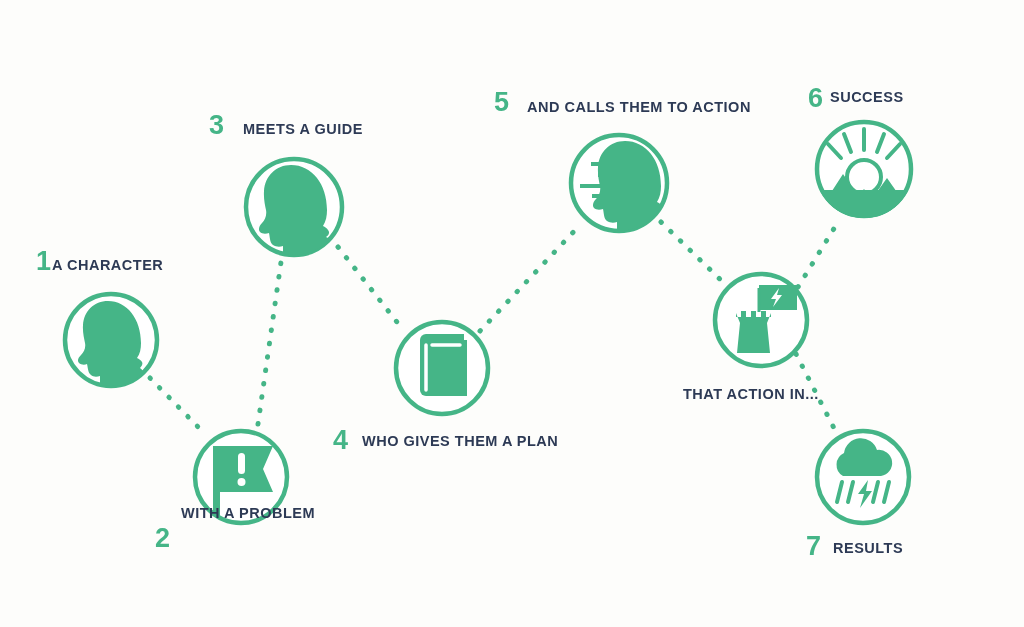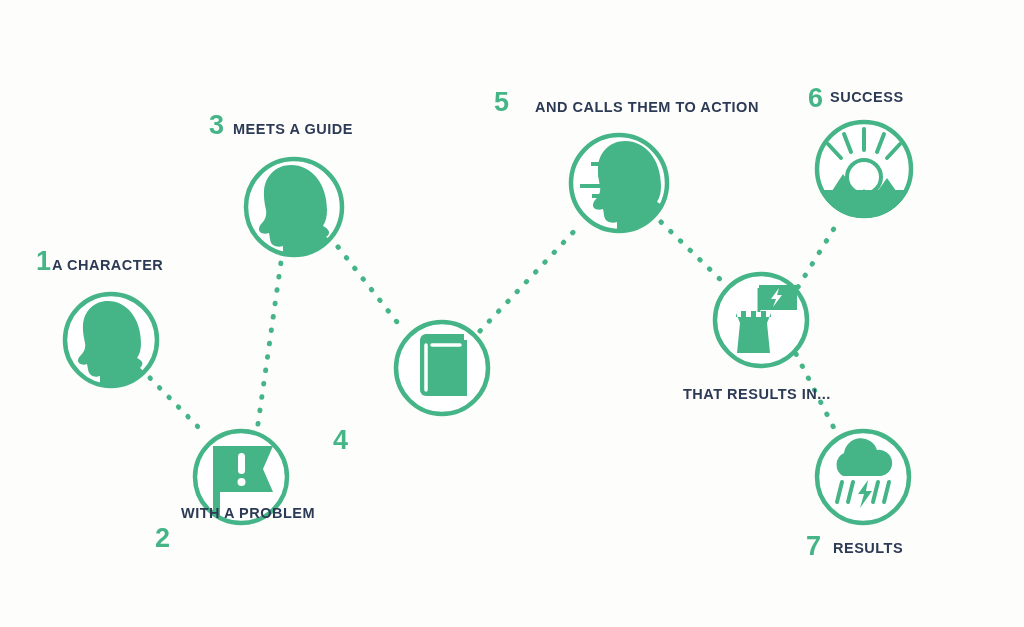--- a/index.html
+++ b/index.html
@@ -248,28 +248,29 @@
 
   </svg>
 
   <div class="step-number" style="left:36px; top:248px;">1</div>
   <div class="step-label" style="left:52px; top:258px;">A CHARACTER</div>
 
   <div class="step-number" style="left:155px; top:525px;">2</div>
   <div class="step-label" style="left:181px; top:506px;">WITH A PROBLEM</div>
 
   <div class="step-number" style="left:209px; top:112px;">3</div>
-  <div class="step-label" style="left:233px; top:122px;">MEETS A GUIDE</div>
+  <div class="step-label" style="left:243px; top:122px;">MEETS A GUIDE</div>
 
   <div class="step-number" style="left:333px; top:427px;">4</div>
+  <div class="step-label" style="left:362px; top:434px;">WHO GIVES THEM A PLAN</div>
 
   <div class="step-number" style="left:494px; top:89px;">5</div>
-  <div class="step-label" style="left:527px; top:100px;margin-left:8px;">AND CALLS THEM TO ACTION</div>
+  <div class="step-label" style="left:527px; top:100px;">AND CALLS THEM TO ACTION</div>
 
   <div class="step-number" style="left:808px; top:85px;">6</div>
   <div class="step-label" style="left:830px; top:90px;text-align:right;">SUCCESS</div>
 
   <div class="step-number" style="left:806px; top:533px;">7</div>
   <div class="step-label" style="left:833px; top:541px;">RESULTS</div>
 
-  <div class="step-label" style="left:683px; top:387px;">THAT RESULTS IN...</div>
+  <div class="step-label" style="left:683px; top:387px;">THAT ACTION IN...</div>
 
 </div>
 
 </body></html>

